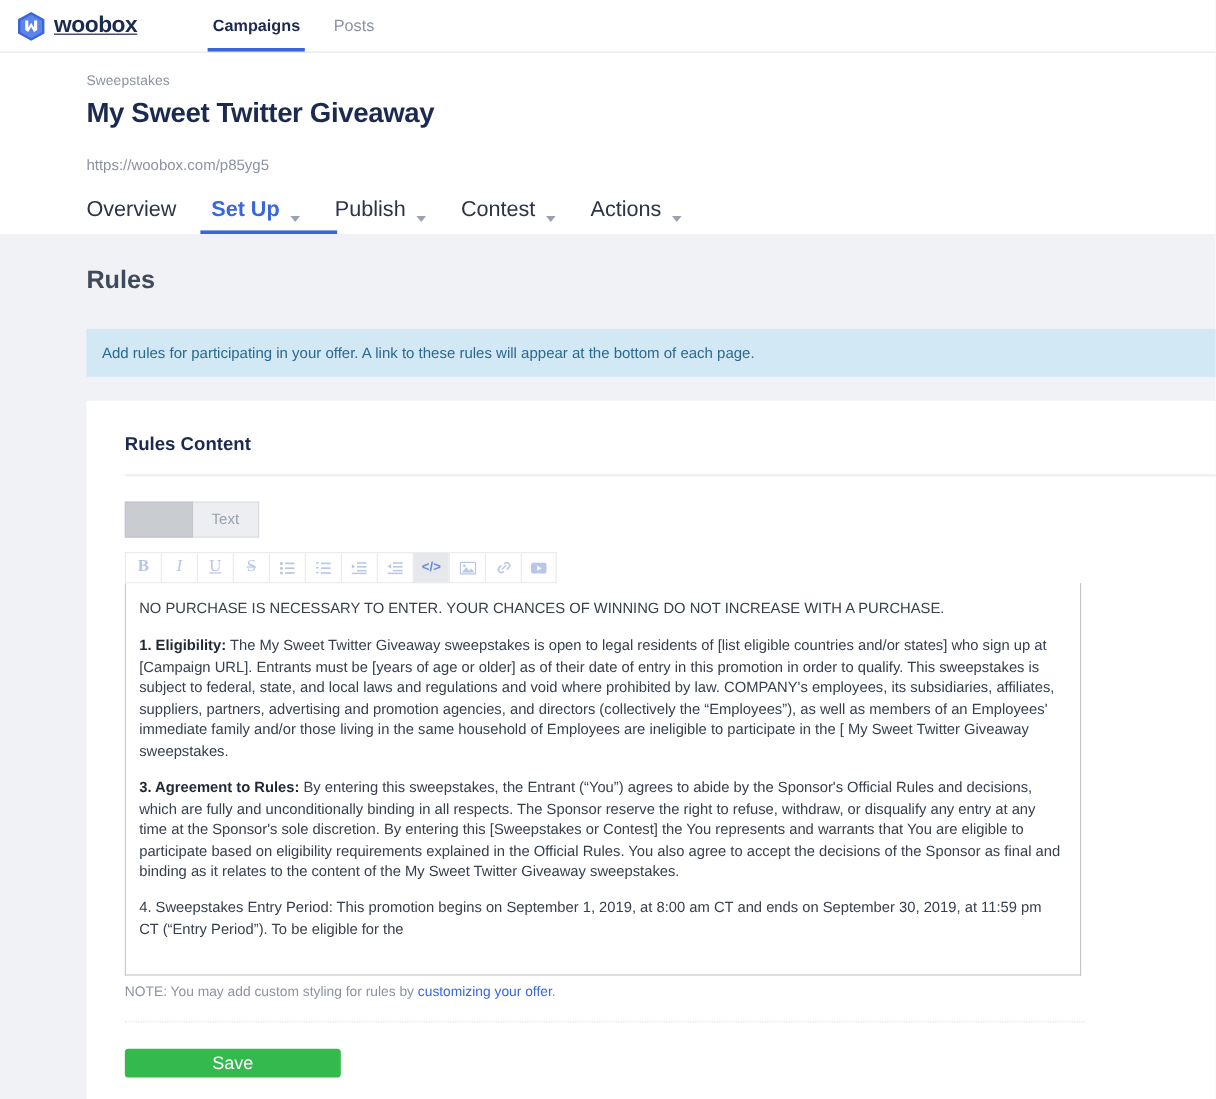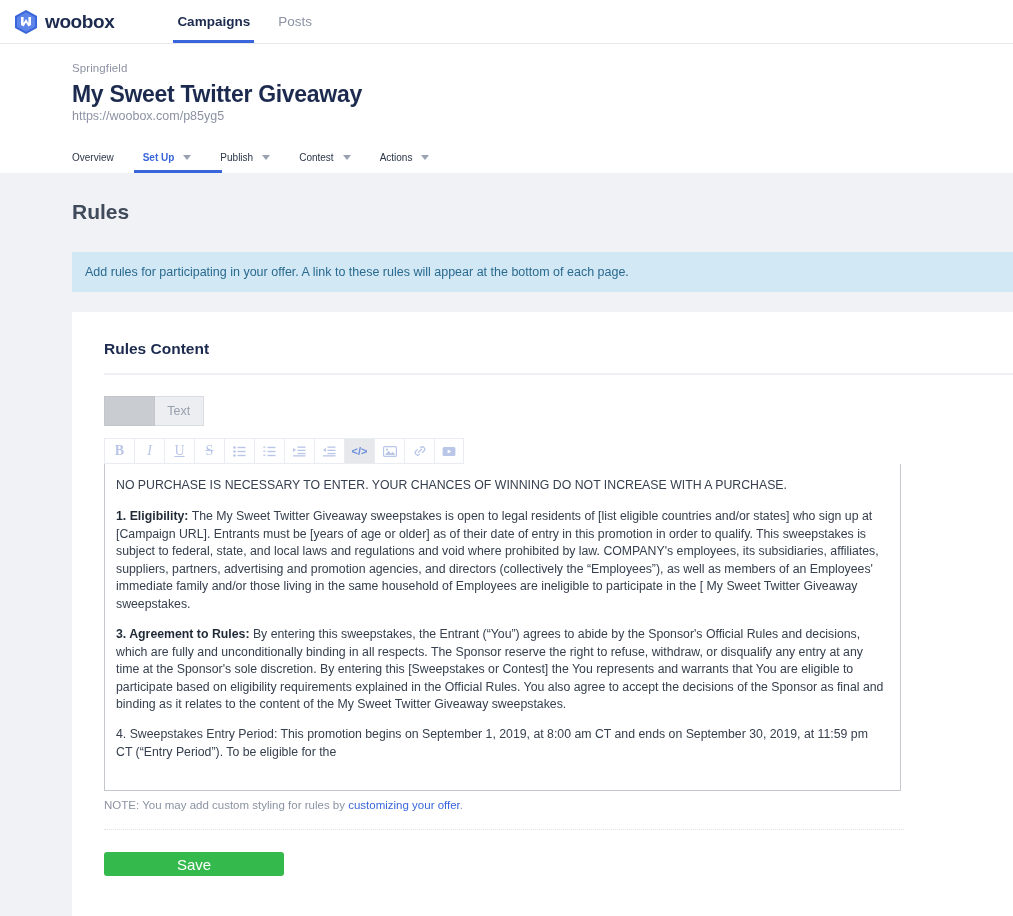--- a/index.html
+++ b/index.html
@@ -13,43 +13,43 @@
   }
 
   
   .topbar{
     height:44px; background:#ffffff;
     border-bottom:1px solid #e6e8ec;
     display:flex; align-items:stretch; position:relative;
   }
   .brand{ display:flex; align-items:center; gap:7px; padding-left:14px; padding-right:10px; }
   .brand-mark{ width:24px; height:26px; position:relative; flex:0 0 auto; }
-  .brand-text{ font-size:19px; font-weight:bold; letter-spacing:-.4px; color:#1b2a4e; }
+  .brand-text{ font-size:19px; font-weight:bold; letter-spacing:-.4px; color:#1b2a4e;text-decoration:underline; }
   .toptabs{ display:flex; align-items:stretch; margin-left:39px; }
   .toptab{
     display:flex; align-items:center; padding:0 14px;
     font-size:13.5px; color:#8b93a3; position:relative; cursor:pointer;
     white-space:nowrap;
     text-align:center;
   }
   .toptab.active{ color:#1b2a4e; font-weight:bold; }
   .toptab.active:after{
     content:""; position:absolute; left:10px; right:10px; bottom:0;
     height:3px; background:#3a66db;
   }
 
   
   .header{ background:#fff; padding:18px 0 0 72px; }
   .crumb{ font-size:11.5px; color:#8b93a3; letter-spacing:.1px; }
   .title{ font-size:23px; font-weight:bold; color:#1b2a4e; margin-top:7px; letter-spacing:-.3px; }
-  .url{ font-size:12.5px; color:#8b93a3; margin-top:1px; }
+  .url{ font-size:12.5px; color:#8b93a3; margin-top:23px; }
   .subnav{ display:flex; align-items:flex-end; margin-top:17px; height:33px; }
   .subnav-item{
-    display:flex; align-items:center; gap:6px;
-    font-size:10px; color:#2a3547; cursor:pointer;
+    display:flex; align-items:flex-end; gap:6px;
+    font-size:18px; color:#2a3547; cursor:pointer;
     padding:0 0 10px 0; margin-right:29px; position:relative;
   }
   .subnav-item.active{ color:#3a66db; font-weight:bold; }
   .subnav-item.active:after{
     content:""; position:absolute; left:-9px; right:-31px; bottom:0;
     height:3px; background:#3a66db;
   }
   .caret{
     width:0;height:0;border-left:4.5px solid transparent;border-right:4.5px solid transparent;
     border-top:5px solid #9aa2b1; display:inline-block; margin-left:3px;
@@ -65,21 +65,21 @@
 
   
   .card{
     background:#fff; margin-top:20px; margin-right:-72px;
     padding:28px 0 0 32px; min-height:610px;
   }
   .card-title{ font-size:15.5px; font-weight:bold; color:#1b2a4e; }
   .rule-divider{ height:2px; background:#eef0f4; margin-top:15px; margin-right:8px; }
 
   
-  .seg{ display:flex; margin-top:21px; width:100px; height:30px; }
+  .seg{ display:flex; margin-top:21px; width:112px; height:30px; }
   .seg-btn{
     flex:1; border:1px solid #d9dce1; display:flex; align-items:center; justify-content:center;
     font-size:12.5px; color:#98a0ad; cursor:pointer; background:#eceef1;
   }
   .seg-btn.active{ background:#c9ccd1; border-color:#c2c5cb; color:#c9ccd1; }
   .seg-btn + .seg-btn{ border-left:none; }
 
   
   .etoolbar{ display:flex; margin-top:12px; }
   .ebtn{
@@ -139,21 +139,21 @@
     <div class="toptab active">
         <span>Campaigns</span>
       </div>
     <div class="toptab">
         <span>Posts</span>
       </div>
   </div>
 </div>
 
 <div class="header">
-  <div class="crumb">Springfield</div>
+  <div class="crumb">Sweepstakes</div>
   <div class="title">My Sweet Twitter Giveaway</div>
   <div class="url">https://woobox.com/p85yg5</div>
 
   <div class="subnav">
     <div class="subnav-item">
       <span>Overview</span>
     </div>
     <div class="subnav-item active">
       <span>Set Up</span>
       <span class="caret"></span>

